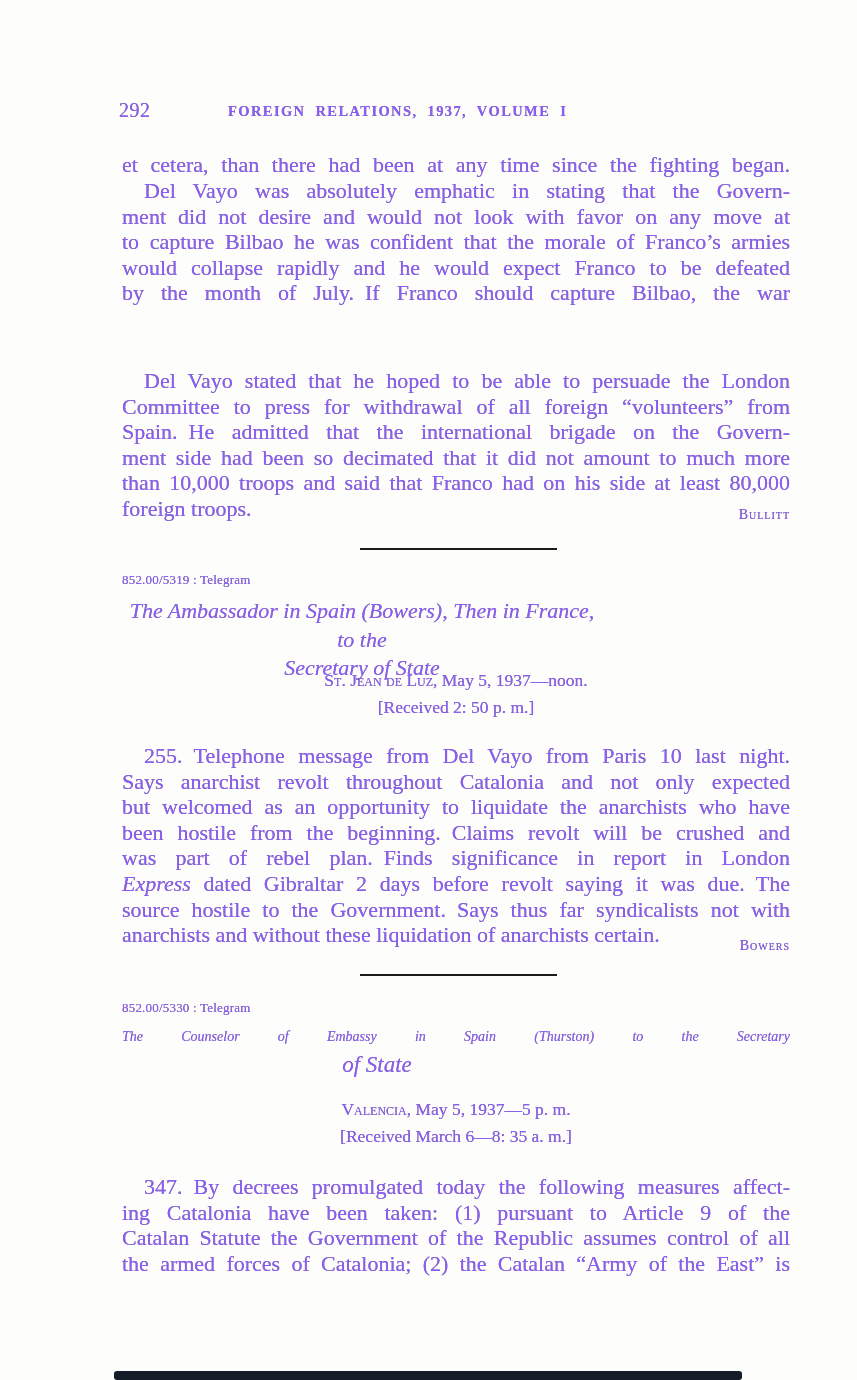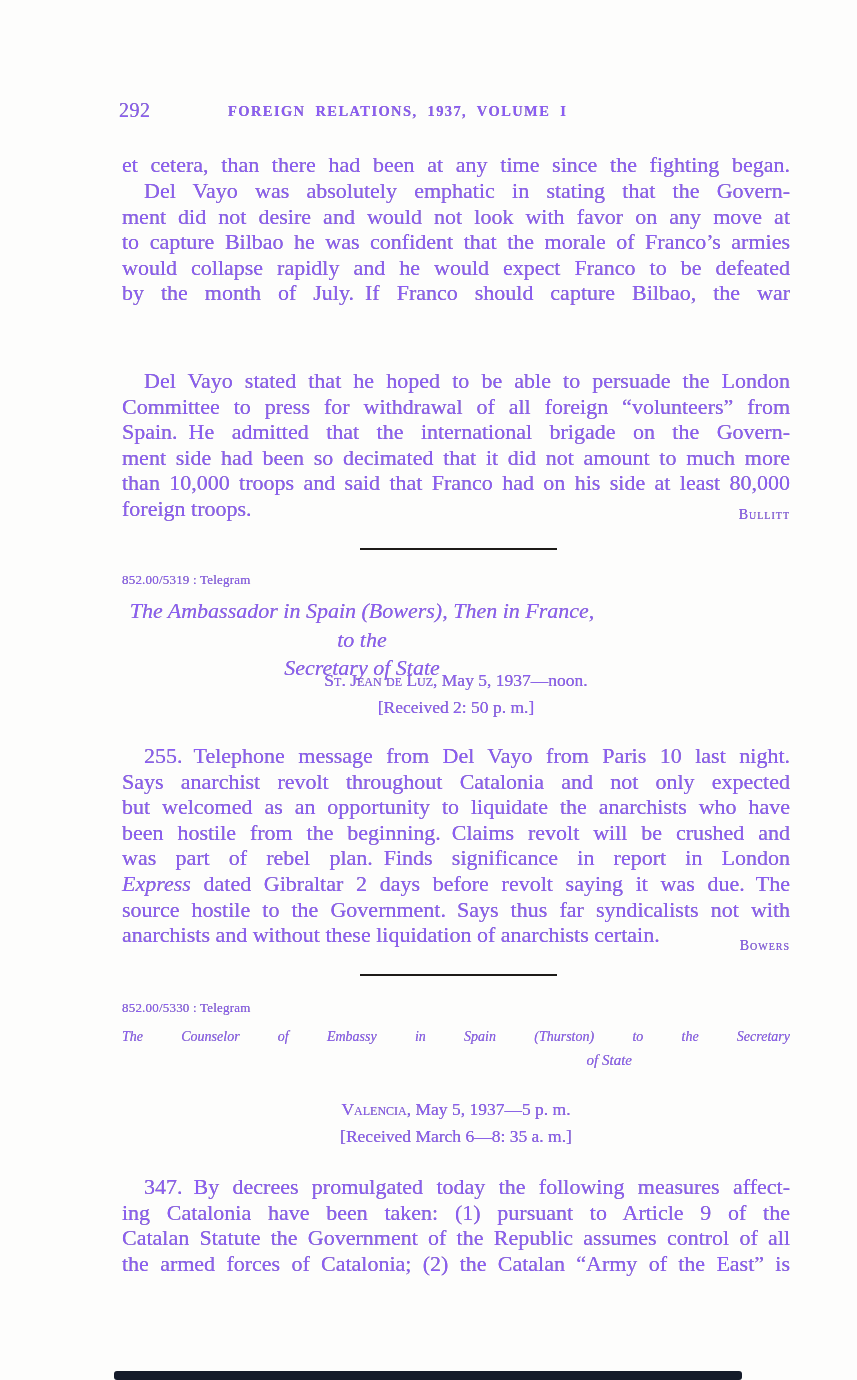--- a/index.html
+++ b/index.html
@@ -22,21 +22,21 @@
   .running-head { left:228px; top:103px; font-size:14.5px; font-weight:bold; letter-spacing:1.4px; word-spacing:5px; text-shadow:0 0 .4px rgba(25,22,18,.5); }
 
   .sig { font-variant:small-caps; font-size:14px; letter-spacing:1px; text-align:right; text-shadow:0 0 .5px rgba(25,22,18,.6); }
 
   .divider { left:360px; width:197px; height:2px; background:#1d1b18; }
 
   .file-ref { font-size:13px; letter-spacing:.2px; text-shadow:0 0 .4px rgba(25,22,18,.55); }
 
   .doc-heading { left:122px; width:480px; font-style:italic; font-size:22px; line-height:28.5px; text-align:center; text-shadow:0 0 .4px rgba(25,22,18,.5); }
   .heading-just { font-style:italic; font-size:14px; line-height:26px; text-shadow:0 0 .4px rgba(25,22,18,.5); }
-  .heading-cent { left:122px; width:510px; font-style:italic; font-size:15px; text-align:right; text-shadow:0 0 .4px rgba(25,22,18,.5); }
+  .heading-cent { left:122px; width:510px; font-style:italic; font-size:23px; text-align:center; text-shadow:0 0 .4px rgba(25,22,18,.5); }
 
   .dateline { font-size:17.5px; line-height:27px; text-align:center; text-shadow:0 0 .5px rgba(25,22,18,.55); }
   .sc { font-variant:small-caps; }
 
   .scan-bar { left:114px; top:1371px; width:628px; height:9px; background:#141b29; border-radius:3px; }
 </style>
 </head>
 <body>
 
 <div class="page">

